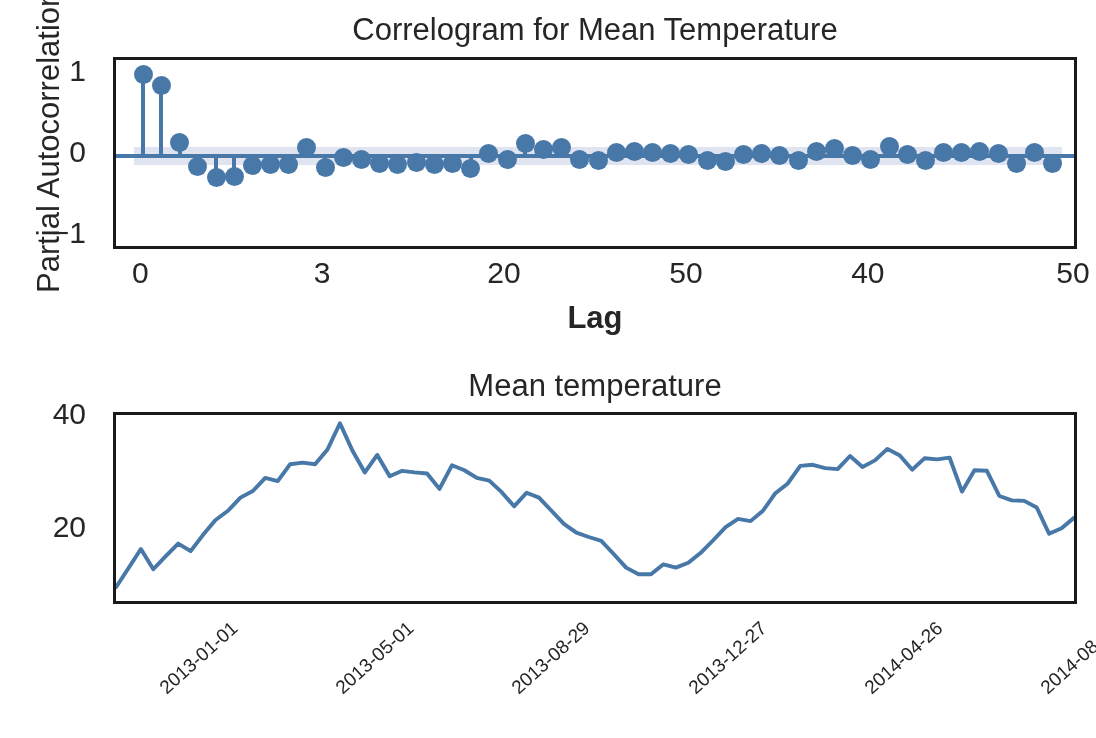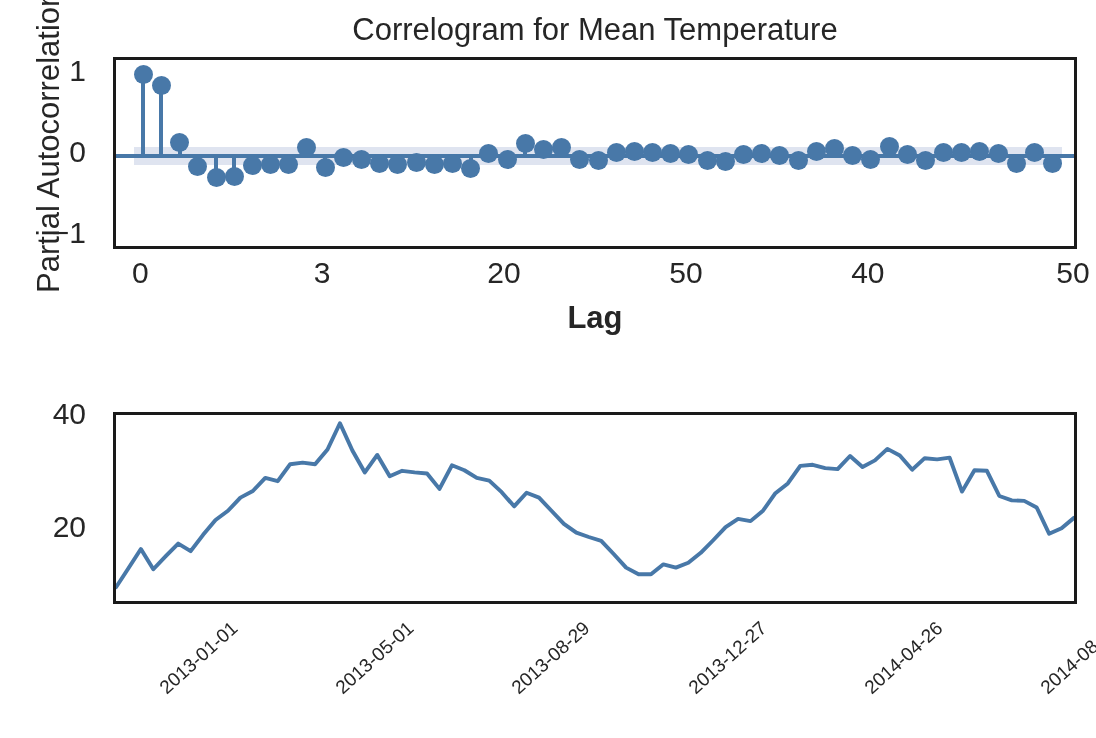--- a/index.html
+++ b/index.html
@@ -169,20 +169,21 @@
       <div class="xtick pacf-xtick" style="left: 140.283px;">0</div>
       <div class="xtick pacf-xtick" style="left: 322.17px;">3</div>
       <div class="xtick pacf-xtick" style="left: 504.057px;">20</div>
       <div class="xtick pacf-xtick" style="left: 685.943px;">50</div>
       <div class="xtick pacf-xtick" style="left: 867.83px;">40</div>
       <div class="xtick pacf-xtick" style="left: 1049.72px; text-align: right;">50</div>
     </div>
 
   <div class="axlabel" id="pacf-xlabel">Lag</div>
 
+  <div class="title" id="ts-title">Mean temperature</div>
 
   <div class="axes" id="ts-axes">
     <svg id="ts-svg" viewBox="0 0 964 192" preserveAspectRatio="none">
       <polyline id="ts-line" fill="none" stroke="#4878a8" stroke-width="4" stroke-linejoin="round" stroke-linecap="round" points="0.00,177.88 12.52,158.12 25.04,138.35 37.56,159.25 50.08,145.69 62.60,132.71 75.12,140.61 87.64,123.67 100.16,108.42 112.68,98.82 125.19,85.27 137.71,78.49 150.23,64.94 162.75,68.33 175.27,50.82 187.79,49.13 200.31,50.82 212.83,35.58 225.35,8.47 237.87,36.71 250.39,59.29 262.91,41.22 275.43,63.25 287.95,57.60 300.47,59.29 312.99,60.42 325.51,76.24 338.03,51.95 350.55,57.04 363.06,64.94 375.58,67.76 388.10,79.62 400.62,94.31 413.14,80.19 425.66,85.27 438.18,98.82 450.70,112.38 463.22,121.41 475.74,125.93 488.26,129.88 500.78,143.44 513.30,157.55 525.82,164.33 538.34,164.33 550.86,154.16 563.38,157.55 575.90,152.47 588.42,142.31 600.94,129.32 613.45,115.76 625.97,107.29 638.49,109.55 651.01,98.82 663.53,80.75 676.05,70.59 688.57,52.52 701.09,51.39 713.61,54.78 726.13,55.91 738.65,42.35 751.17,53.65 763.69,46.87 776.21,35.01 788.73,41.79 801.25,56.47 813.77,44.61 826.29,45.74 838.81,44.05 851.32,79.06 863.84,57.04 876.36,57.60 888.88,83.58 901.40,88.09 913.92,88.66 926.44,95.44 938.96,122.54 951.48,116.89 964.00,106.16"></polyline>
     </svg>
   </div>
 
   <div id="ts-yticks">
       <div class="ytick ts-ytick" style="top: 398.824px;">40</div>
       <div class="ytick ts-ytick" style="top: 511.765px;">20</div>

